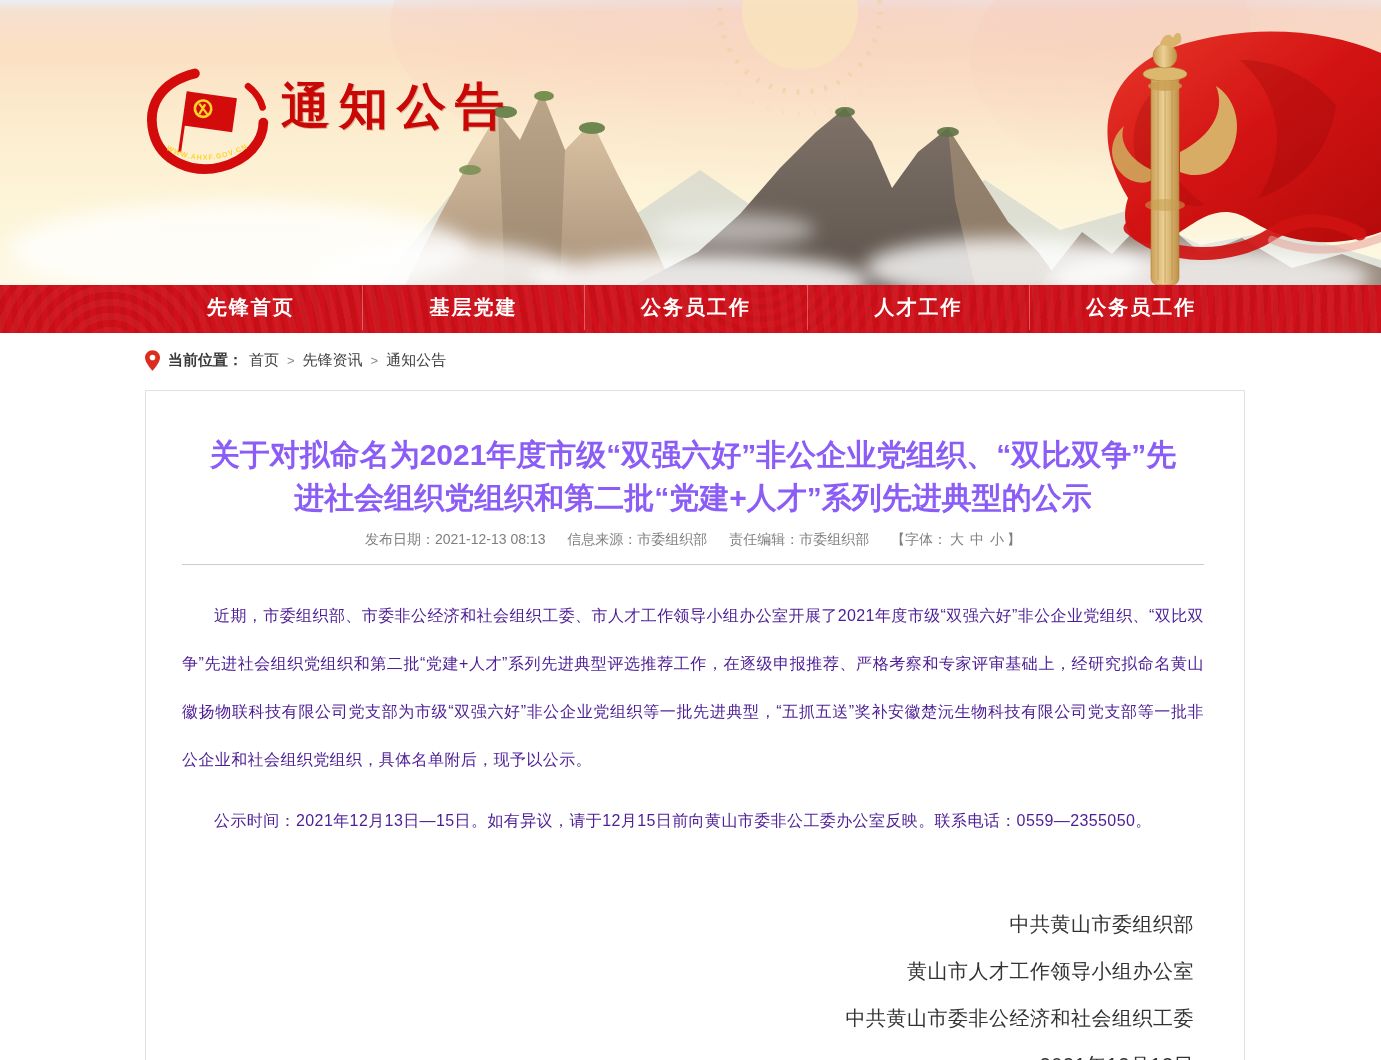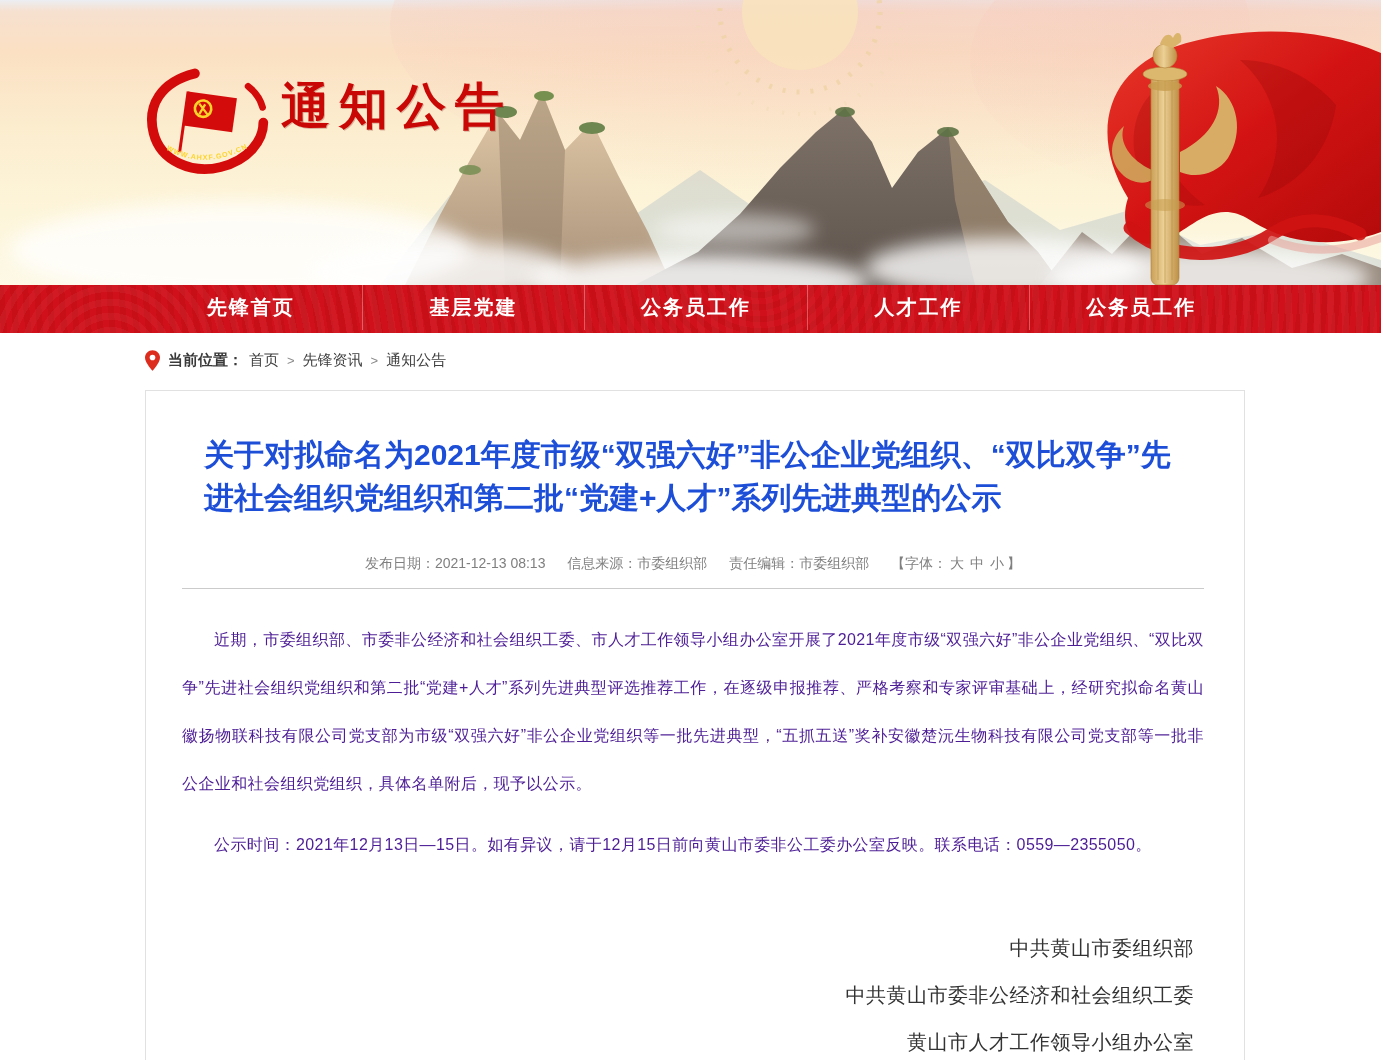--- a/index.html
+++ b/index.html
@@ -32,23 +32,23 @@
   
   .breadcrumb { display:flex; align-items:center; margin:17px 0 0 145px; font-size:15px; color:#404040; }
   .breadcrumb .pin { width:15px; height:21px; margin-right:8px; }
   .crumb-label { font-weight:bold; color:#3a3a3a; margin-right:6px; }
   .crumb-link { color:#404040; text-decoration:none; cursor:pointer; }
   .crumb-sep { color:#8a8a8a; margin:0 8px; font-size:13px; }
 
   
   .content-box { margin:19px 0 0 145px; width:1100px; min-height:690px;
     border:1px solid #e1e1e1; background:#fff; padding:42px 40px 60px 36px; }
-  .title { margin:0 22px; font-size:30px; line-height:43px;
-    font-weight:bold; color:#1d4ed8; }
-  .meta { margin-top:36px; text-align:center; font-size:14px; color:#7f7f7f; white-space:nowrap; }
+  .title { margin:0 22px; text-align:center; font-size:30px; line-height:43px;
+    font-weight:bold; color:#8b5cf6; }
+  .meta { margin-top:12px; text-align:center; font-size:14px; color:#7f7f7f; white-space:nowrap; }
   .meta .grp { margin:0 9px; }
   .font-btn { cursor:pointer; margin:0 3px; }
   .meta-rule { margin-top:15px; border:none; border-top:1px solid #cbcbcb; }
   .para { margin-top:27px; font-size:16px; line-height:48px; color:#4c1d95;
     text-align:justify; text-indent:2em; letter-spacing:.4px; }
   .para.second { margin-top:13px; }
   .signatures { margin-top:56px; text-align:right; padding-right:10px; }
   .sig-line { font-size:20px; color:#333; line-height:47px; letter-spacing:.5px; }
 </style>
 </head>
@@ -211,19 +211,19 @@
       <span class="grp"><span>【字体：</span><span class="font-btn">大</span><span class="font-btn">中</span><span class="font-btn">小</span><span>】</span></span>
     </div>
 
     <hr class="meta-rule">
 
     <p class="para">近期，市委组织部、市委非公经济和社会组织工委、市人才工作领导小组办公室开展了2021年度市级“双强六好”非公企业党组织、“双比双争”先进社会组织党组织和第二批“党建+人才”系列先进典型评选推荐工作，在逐级申报推荐、严格考察和专家评审基础上，经研究拟命名黄山徽扬物联科技有限公司党支部为市级“双强六好”非公企业党组织等一批先进典型，“五抓五送”奖补安徽楚沅生物科技有限公司党支部等一批非公企业和社会组织党组织，具体名单附后，现予以公示。</p>
     <p class="para second">公示时间：2021年12月13日—15日。如有异议，请于12月15日前向黄山市委非公工委办公室反映。联系电话：0559—2355050。</p>
 
     <div class="signatures">
       <div class="sig-line">中共黄山市委组织部</div>
+      <div class="sig-line">黄山市人才工作领导小组办公室</div>
       <div class="sig-line">中共黄山市委非公经济和社会组织工委</div>
-      <div class="sig-line">黄山市人才工作领导小组办公室</div>
       <div class="sig-line">2021年12月13日</div>
     </div>
   </main>
 
 </div>
 
 </body></html>

